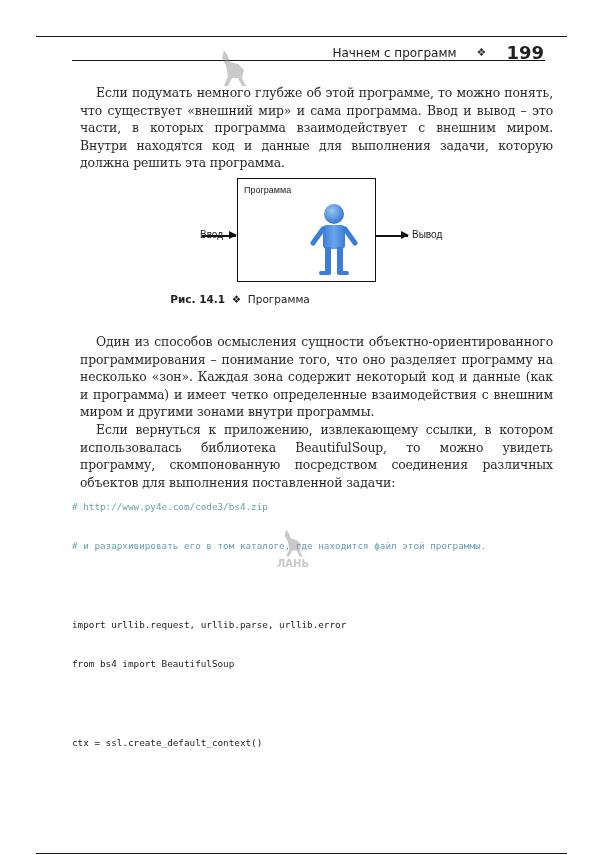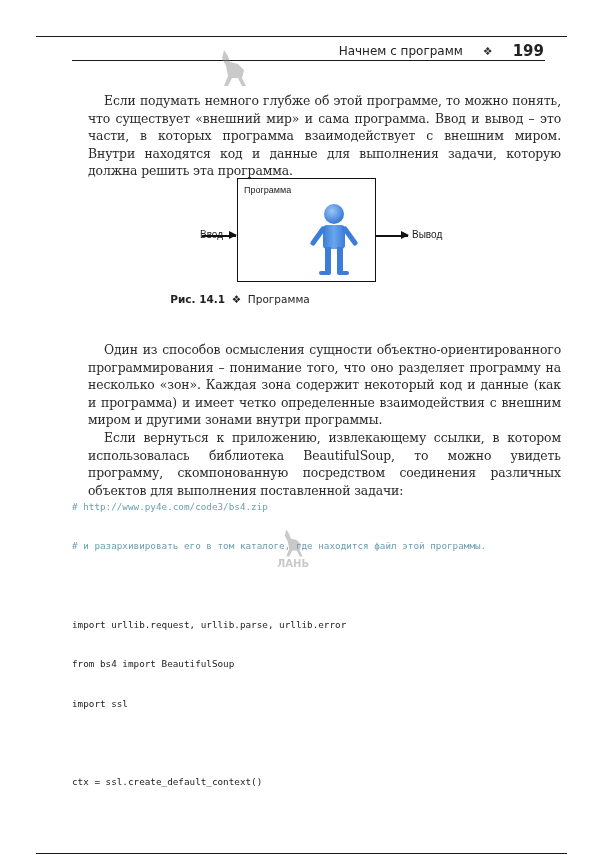--- a/index.html
+++ b/index.html
@@ -1,23 +1,23 @@
 <!DOCTYPE html>
 <html><head>
 <meta charset="utf-8">
 <style>
   html, body { margin: 0; padding: 0; background: #ffffff; }
   body { width: 600px; height: 855px; position: relative; overflow: hidden; font-family: "DejaVu Serif", serif; color: #2a2a2a; }
   .rule-top { position: absolute; left: 36px; top: 36px; width: 531px; height: 1px; background: #1a1a1a; }
   .rule-header { position: absolute; left: 72px; top: 60px; width: 473px; height: 1px; background: #1a1a1a; }
   .rule-bottom { position: absolute; left: 36px; top: 853px; width: 531px; height: 1px; background: #1a1a1a; }
   .running-head { position: absolute; right: 56px; top: 42px; font-family: "DejaVu Sans", sans-serif; font-size: 12px; color: #222; display: flex; align-items: center; gap: 20px; }
-  .running-head .page-num { font-weight: bold; font-size: 15px; }
+  .running-head .page-num { font-weight: bold; font-size: 18px; }
   .running-head .sep { font-size: 11px; color: #333; }
-  .para { position: absolute; left: 72px; width: 473px; font-size: 12.4px; line-height: 17.6px; text-align: justify; margin: 16px; letter-spacing: -0.1px; }
+  .para { position: absolute; left: 72px; width: 473px; font-size: 12.4px; line-height: 17.6px; text-align: justify; margin: 8px; letter-spacing: -0.1px; }
   .para .indent { display: inline-block; width: 16px; }
   .figure { position: absolute; left: 0; top: 175px; width: 600px; height: 140px; }
   .box { position: absolute; left: 237px; top: 3px; width: 137px; height: 102px; border: 1.5px solid #111; background: #fff; }
   .box-label { position: absolute; left: 6px; top: 6px; font-family: "Liberation Sans", sans-serif; font-size: 9px; color: #222; }
   .io-label { position: absolute; top: 54px; font-family: "Liberation Sans", sans-serif; font-size: 10px; color: #222; }
   .arrow { position: absolute; top: 60px; height: 1.5px; background: #111; }
   .arrow::after { content: ""; position: absolute; right: -1px; top: -4px; border-left: 8px solid #111; border-top: 4.5px solid transparent; border-bottom: 4.5px solid transparent; }
   .caption { position: absolute; top: 118px; left: 0; width: 480px; text-align: center; font-family: "DejaVu Sans", sans-serif; font-size: 10.5px; color: #222; }
   .caption .fig-num { font-weight: bold; }
   .code { position: absolute; left: 72px; top: 474px; font-family: "DejaVu Sans Mono", monospace; font-size: 9.3px; line-height: 13.1px; color: #222; white-space: pre; }
@@ -83,21 +83,20 @@
 
 <p class="para" style="top:325px;"><span class="indent"></span><span>Один из способов осмысления сущности объектно-ориентированного программирования – понимание того, что оно разделяет программу на несколько «зон». Каждая зона содержит некоторый код и данные (как и программа) и имеет четко определенные взаимодействия с внешним миром и другими зонами внутри программы.</span></p>
 <p class="para" style="top:413px;"><span class="indent"></span><span>Если вернуться к приложению, извлекающему ссылки, в котором использовалась библиотека BeautifulSoup, то можно увидеть программу, скомпонованную посредством соединения различных объектов для выполнения поставленной задачи:</span></p>
 
 <div class="code">
   <div class="c"># http://www.py4e.com/code3/bs4.zip</div>
   <div class="c"># и разархивировать его в том каталоге, где находится файл этой программы.</div>
   <div class="blank"></div>
   <div>import urllib.request, urllib.parse, urllib.error</div>
   <div>from bs4 import BeautifulSoup</div>
-  <div>import ssl</div>
   <div class="blank"></div>
   <div>ctx = ssl.create_default_context()</div>
   
   
   
   
   
   
   
   

